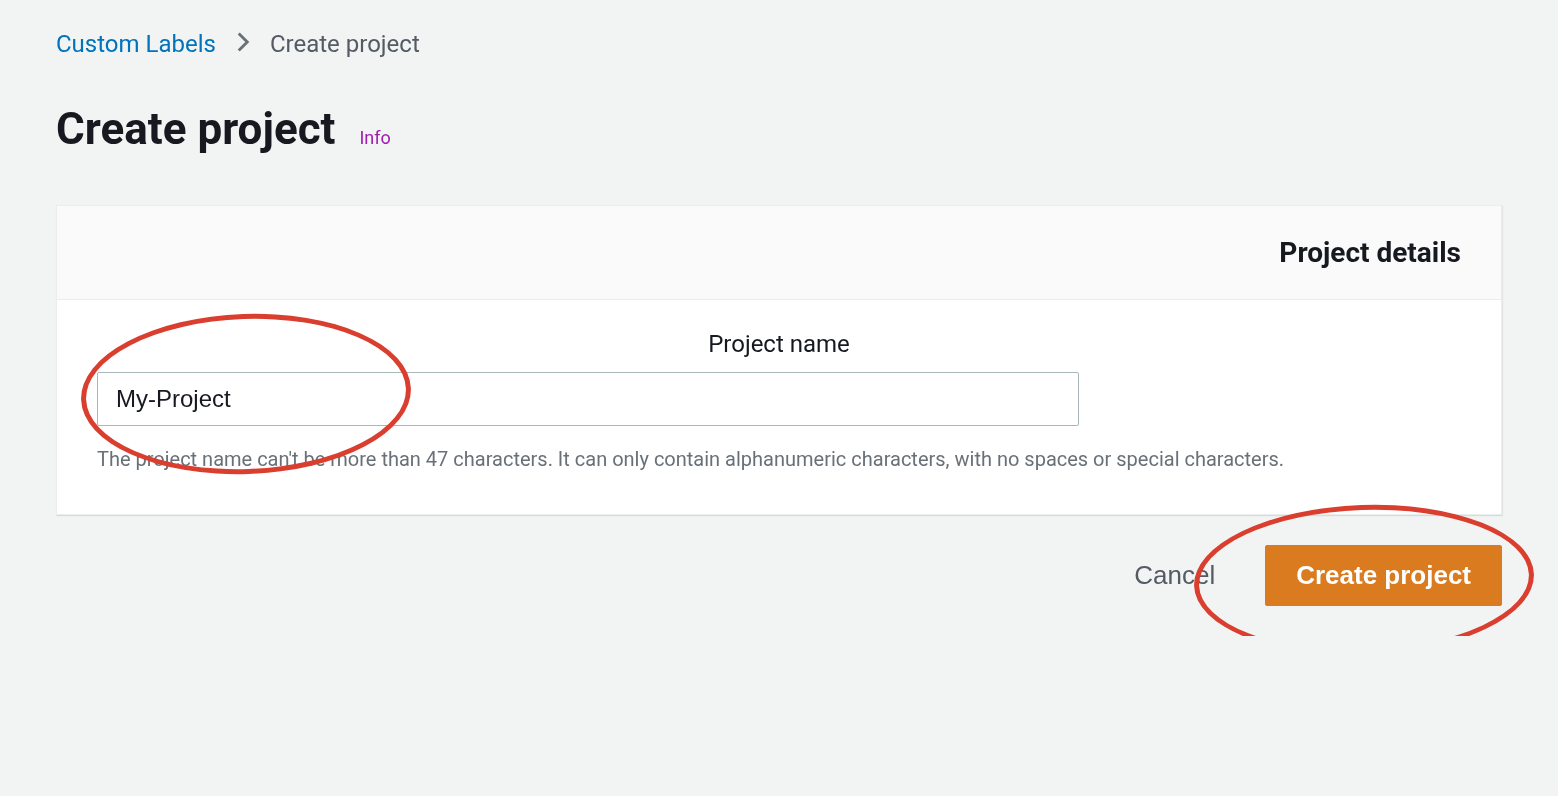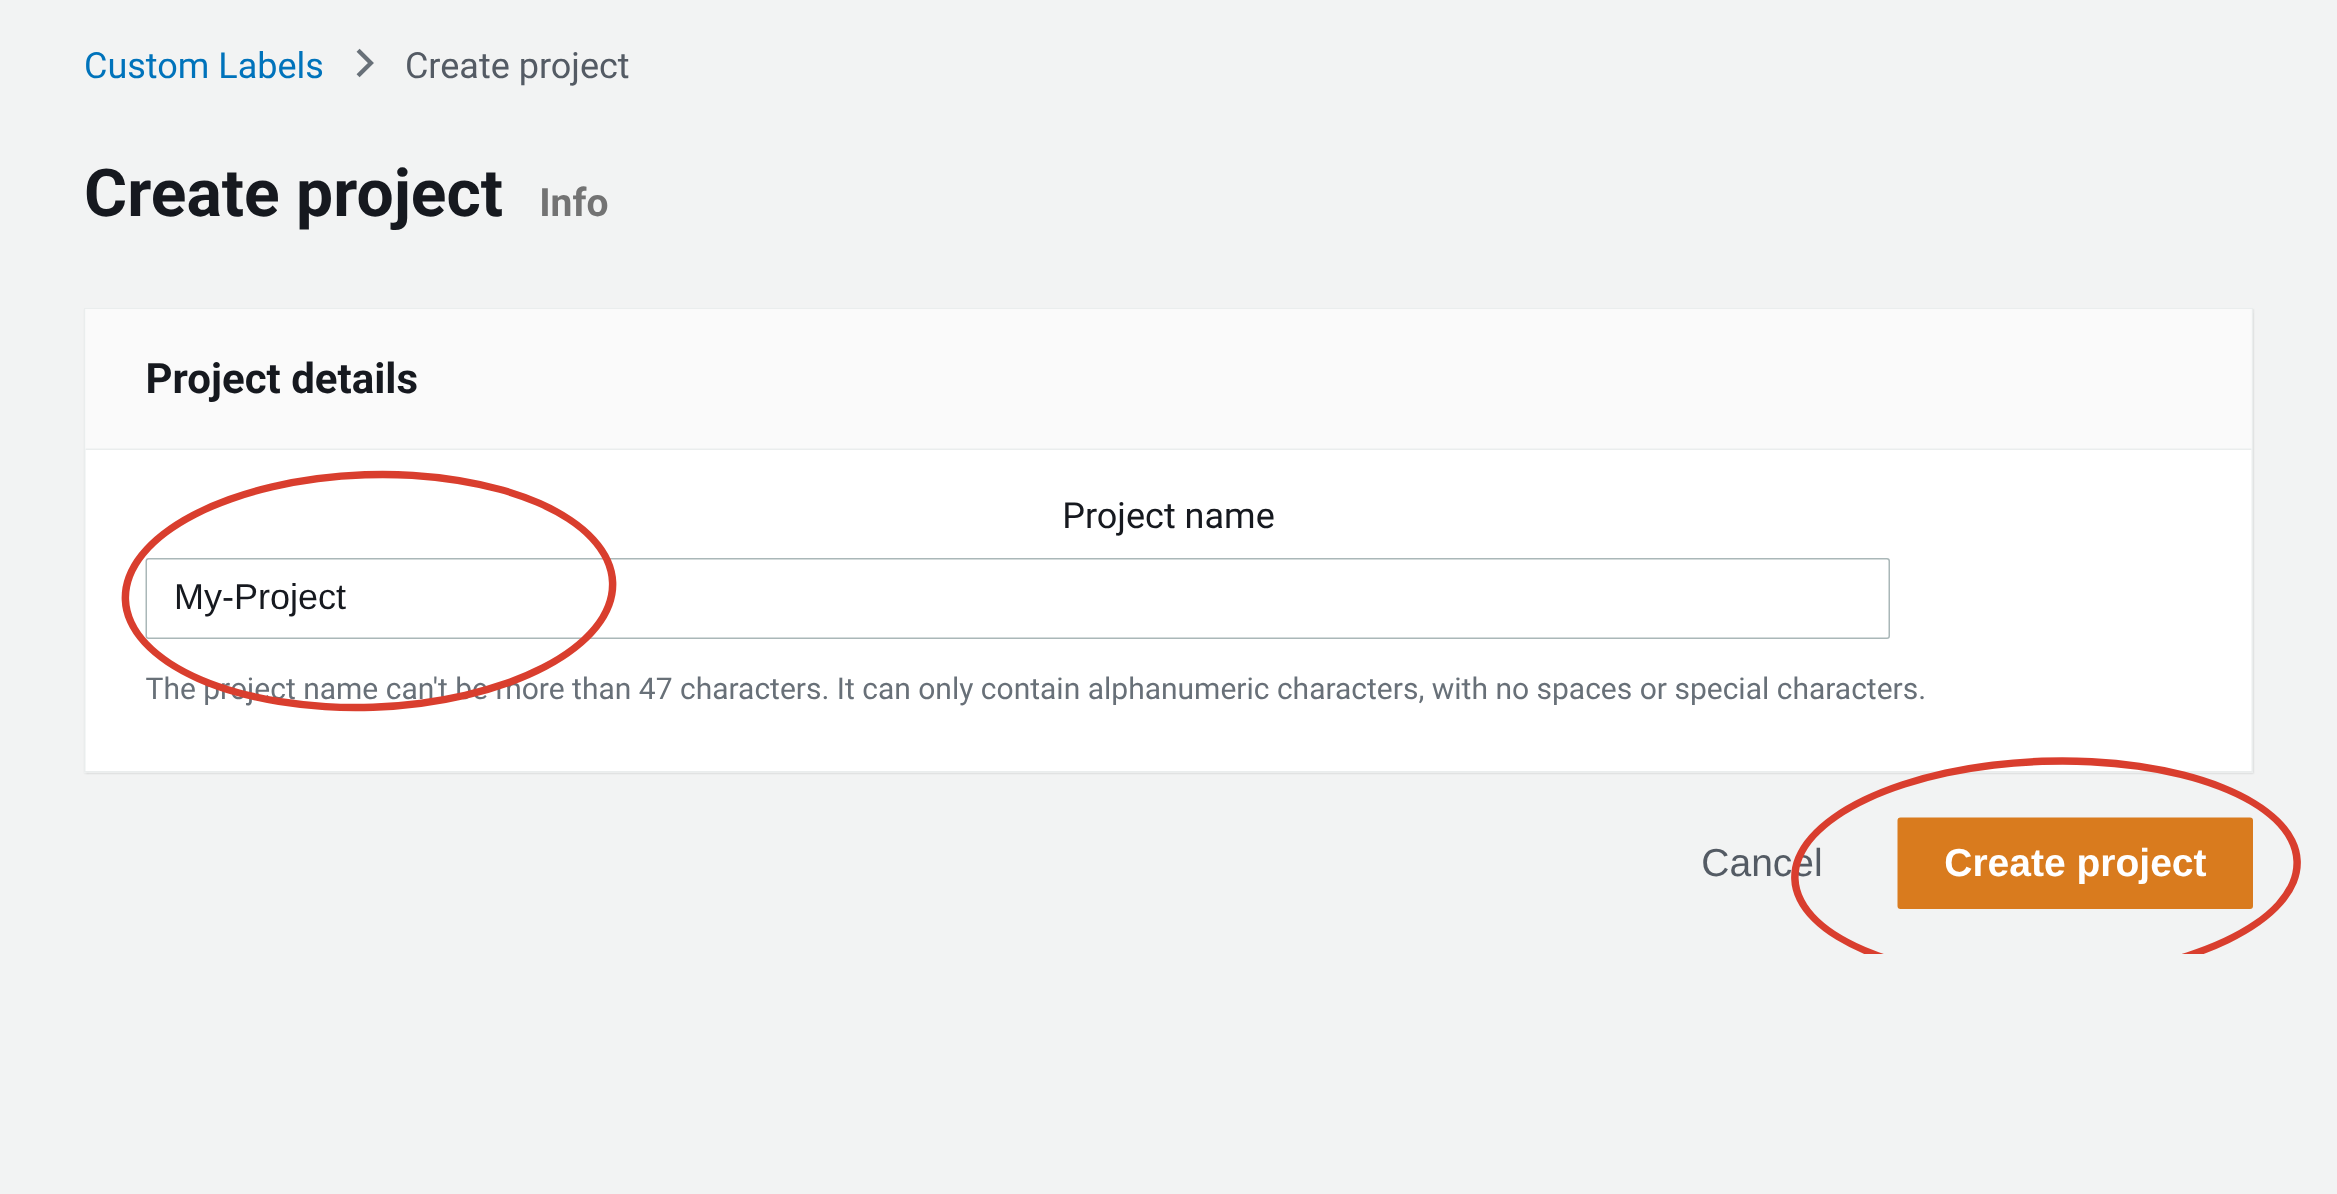--- a/index.html
+++ b/index.html
@@ -44,55 +44,56 @@
       align-items: baseline;
       gap: 24px;
       margin-bottom: 50px;
     }
     .page-title {
       font-size: 44px;
       font-weight: 700;
       color: #16191f;
     }
     .info-link {
-      color: #737373;
-      font-size: 26px;
-      font-weight: 700;
+      color: #a21caf;
+      font-size: 18px;
+      font-weight: 400;
       text-decoration: none;
       cursor: pointer;
     }
     .panel {
       background: #ffffff;
       border: 1px solid #eaeded;
       box-shadow: 0 1px 1px rgba(0,0,0,0.05), 1px 1px 1px rgba(0,0,0,0.05);
       margin-bottom: 30px;
     }
     .panel-header {
       background: #fafafa;
       border-bottom: 1px solid #eaeded;
       padding: 30px 40px;
     }
     .panel-title {
       font-size: 28px;
       font-weight: 700;
       color: #16191f;
+      text-align: right;
     }
     .panel-body {
       padding: 30px 40px 40px 40px;
       position: relative;
     }
     .form-label {
       font-size: 24px;
       color: #16191f;
       margin-bottom: 14px;
       display: block;
       text-align: center;
     }
     .form-input {
-      width: 1163px;
+      width: 982px;
       max-width: 100%;
       padding: 12px 18px;
       font-size: 24px;
       border: 1px solid #aab7b8;
       border-radius: 2px;
       color: #16191f;
       background: #ffffff;
       margin-bottom: 18px;
     }
     .help-text {

